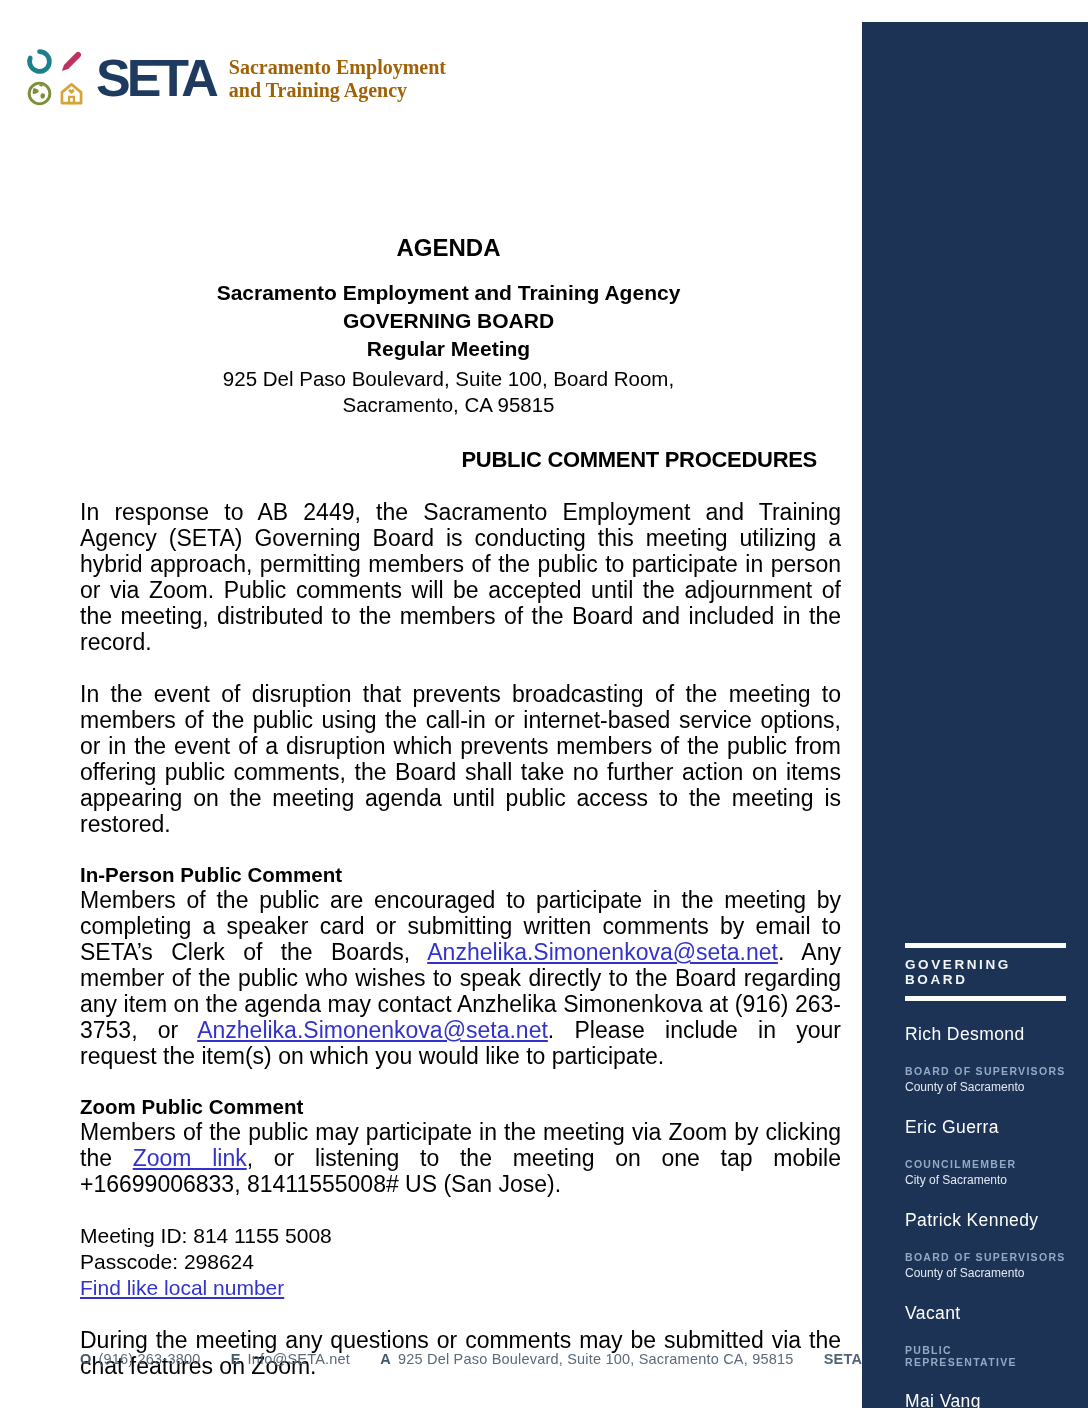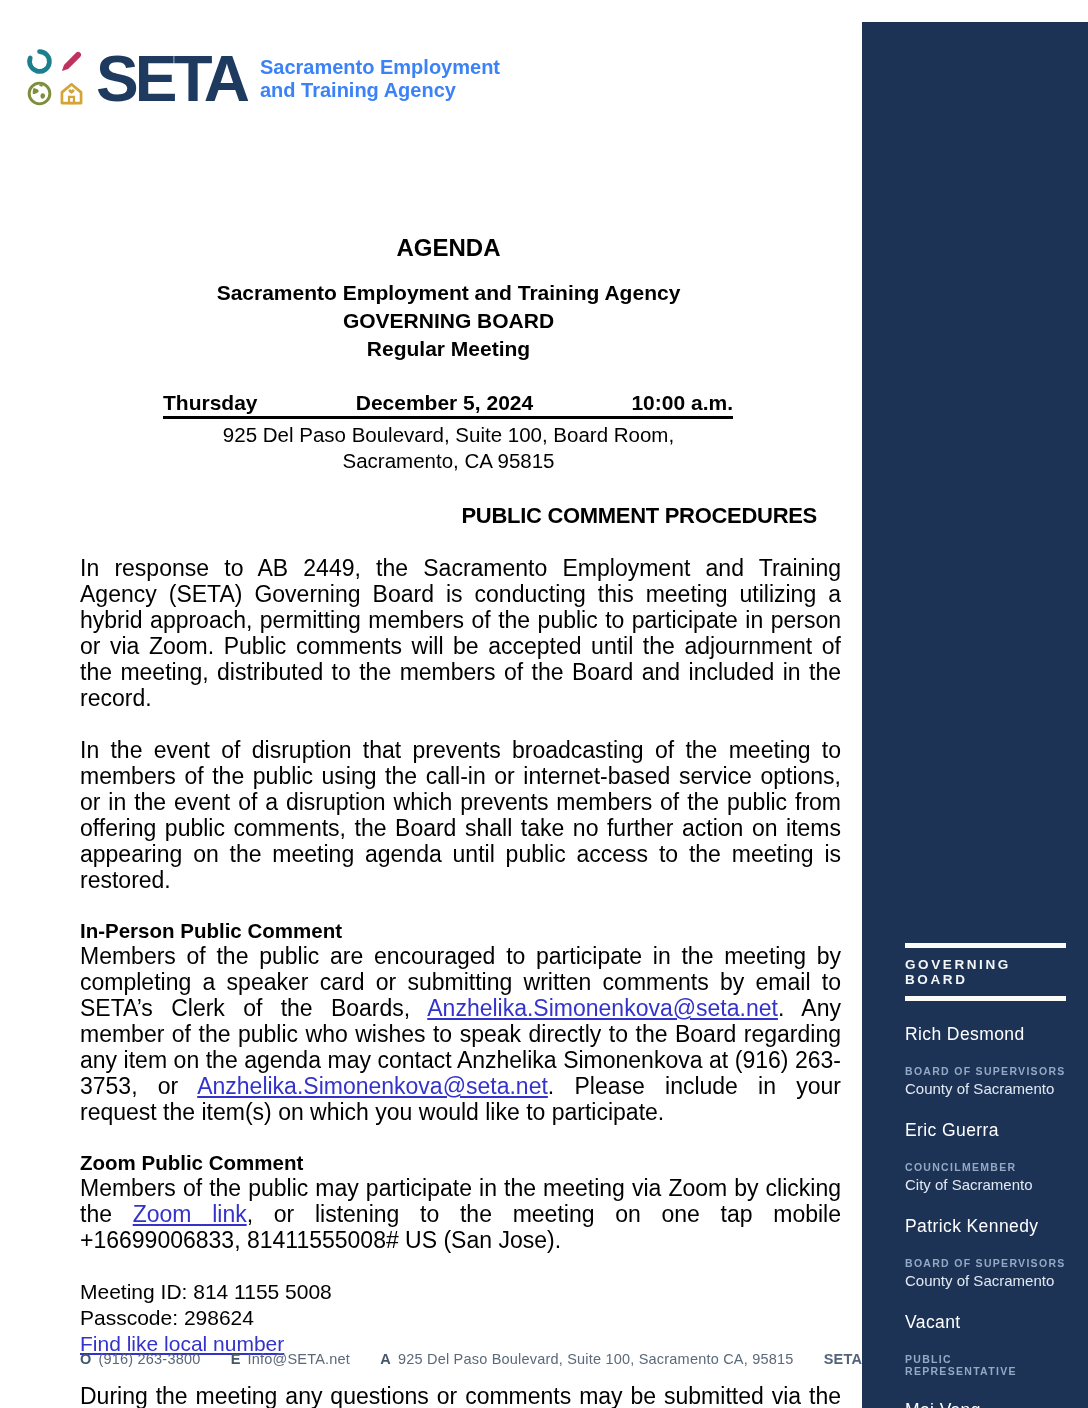--- a/index.html
+++ b/index.html
@@ -5,22 +5,22 @@
   html,body { margin:0; padding:0; background:#fff; }
   .page {
     position:relative; width:1088px; height:1408px; overflow:hidden;
     background:#ffffff; font-family:"Liberation Sans", sans-serif; color:#000;
   }
 
   
   .logo { position:absolute; left:26px; top:48px; display:flex; align-items:center; }
   .logo-icons { display:grid; grid-template-columns:30px 30px; grid-auto-rows:30px; gap:2px; margin-right:8px; }
   .logo-icons svg { width:27px; height:27px; display:block; }
-  .logo-seta { font-size:64px; font-weight:bold; color:#1e3a5f; letter-spacing:-4px; line-height:0.95; margin-right:14px; }
-  .logo-tagline { font-size:20px; font-weight:bold; color:#3b82f6; line-height:1.15; }
+  .logo-seta { font-size:52px; font-weight:bold; color:#1e3a5f; letter-spacing:-4px; line-height:0.95; margin-right:14px; }
+  .logo-tagline { font-size:20px; font-weight:bold; color:#a16207; line-height:1.15;font-family:Liberation Serif, serif; }
 
   
   .main { position:absolute; left:80px; top:12px; width:761px; }
   .agenda-title { margin:222px 0 0; text-align:center; width:737px; font-size:24px; font-weight:bold; }
   .subtitle { margin-top:17px; width:737px; text-align:center; font-size:21px; font-weight:bold; line-height:28px; }
   .dateline {
     display:flex; justify-content:space-between; width:570px; margin:28px 0 0 83px;
     border-bottom:3px solid #000; font-size:21px; font-weight:bold; padding-bottom:1px;
   }
   .address { width:737px; text-align:center; font-size:20.5px; line-height:26px; margin-top:3px; }
@@ -42,21 +42,21 @@
   .footer .site { font-weight:bold; color:#52637a; }
 
   
   .sidebar { position:absolute; left:862px; right:0; top:22px; bottom:0; background:#1d3356; }
   .sb-inner { position:absolute; left:43px; right:22px; top:921px; color:#fff; }
   .sb-rule { height:5px; background:#fbfbf7; }
   .sb-heading { font-size:13.5px; font-weight:bold; letter-spacing:2.6px; margin:9px 0; color:#f4f6f8; }
   .member { margin-top:23px; }
   .member-name { font-size:17.5px; font-weight:normal; letter-spacing:0.4px; }
   .member-title { font-size:10.5px; font-weight:bold; letter-spacing:1.3px; color:#93a9c4; margin-top:20px; }
-  .member-org { font-size:15px; color:#e2e9f2; margin-top:3px; }
+  .member-org { font-size:12px; color:#e2e9f2; margin-top:3px; }
   .director { margin-top:25px; }
 </style>
 </head>
 <body>
 
 <div class="page">
 
   <div class="logo">
     <div class="logo-icons">
       <span>
@@ -95,25 +95,20 @@
   <div class="main">
 
     <div class="agenda-title">AGENDA</div>
 
     <div class="subtitle">
       <div>Sacramento Employment and Training Agency</div>
       <div>GOVERNING BOARD</div>
       <div>Regular Meeting</div>
     </div>
 
-    <div class="dateline">
-      <span>Thursday</span>
-      <span>December 5, 2024</span>
-      <span>10:00 a.m.</span>
-    </div>
     <div class="address">
       <div>925 Del Paso Boulevard, Suite 100, Board Room,</div>
       <div>Sacramento, CA 95815</div>
     </div>
 
     <div class="pcp-heading">PUBLIC COMMENT PROCEDURES</div>
 
     <p class="body">In response to AB 2449, the Sacramento Employment and Training Agency (SETA) Governing Board is conducting this meeting utilizing a hybrid approach, permitting members of the public to participate in person or via Zoom. Public comments will be accepted until the adjournment of the meeting, distributed to the members of the Board and included in the record.</p>
     <p class="body">In the event of disruption that prevents broadcasting of the meeting to members of the public using the call-in or internet-based service options, or in the event of a disruption which prevents members of the public from offering public comments, the Board shall take no further action on items appearing on the meeting agenda until public access to the meeting is restored.</p>
 

